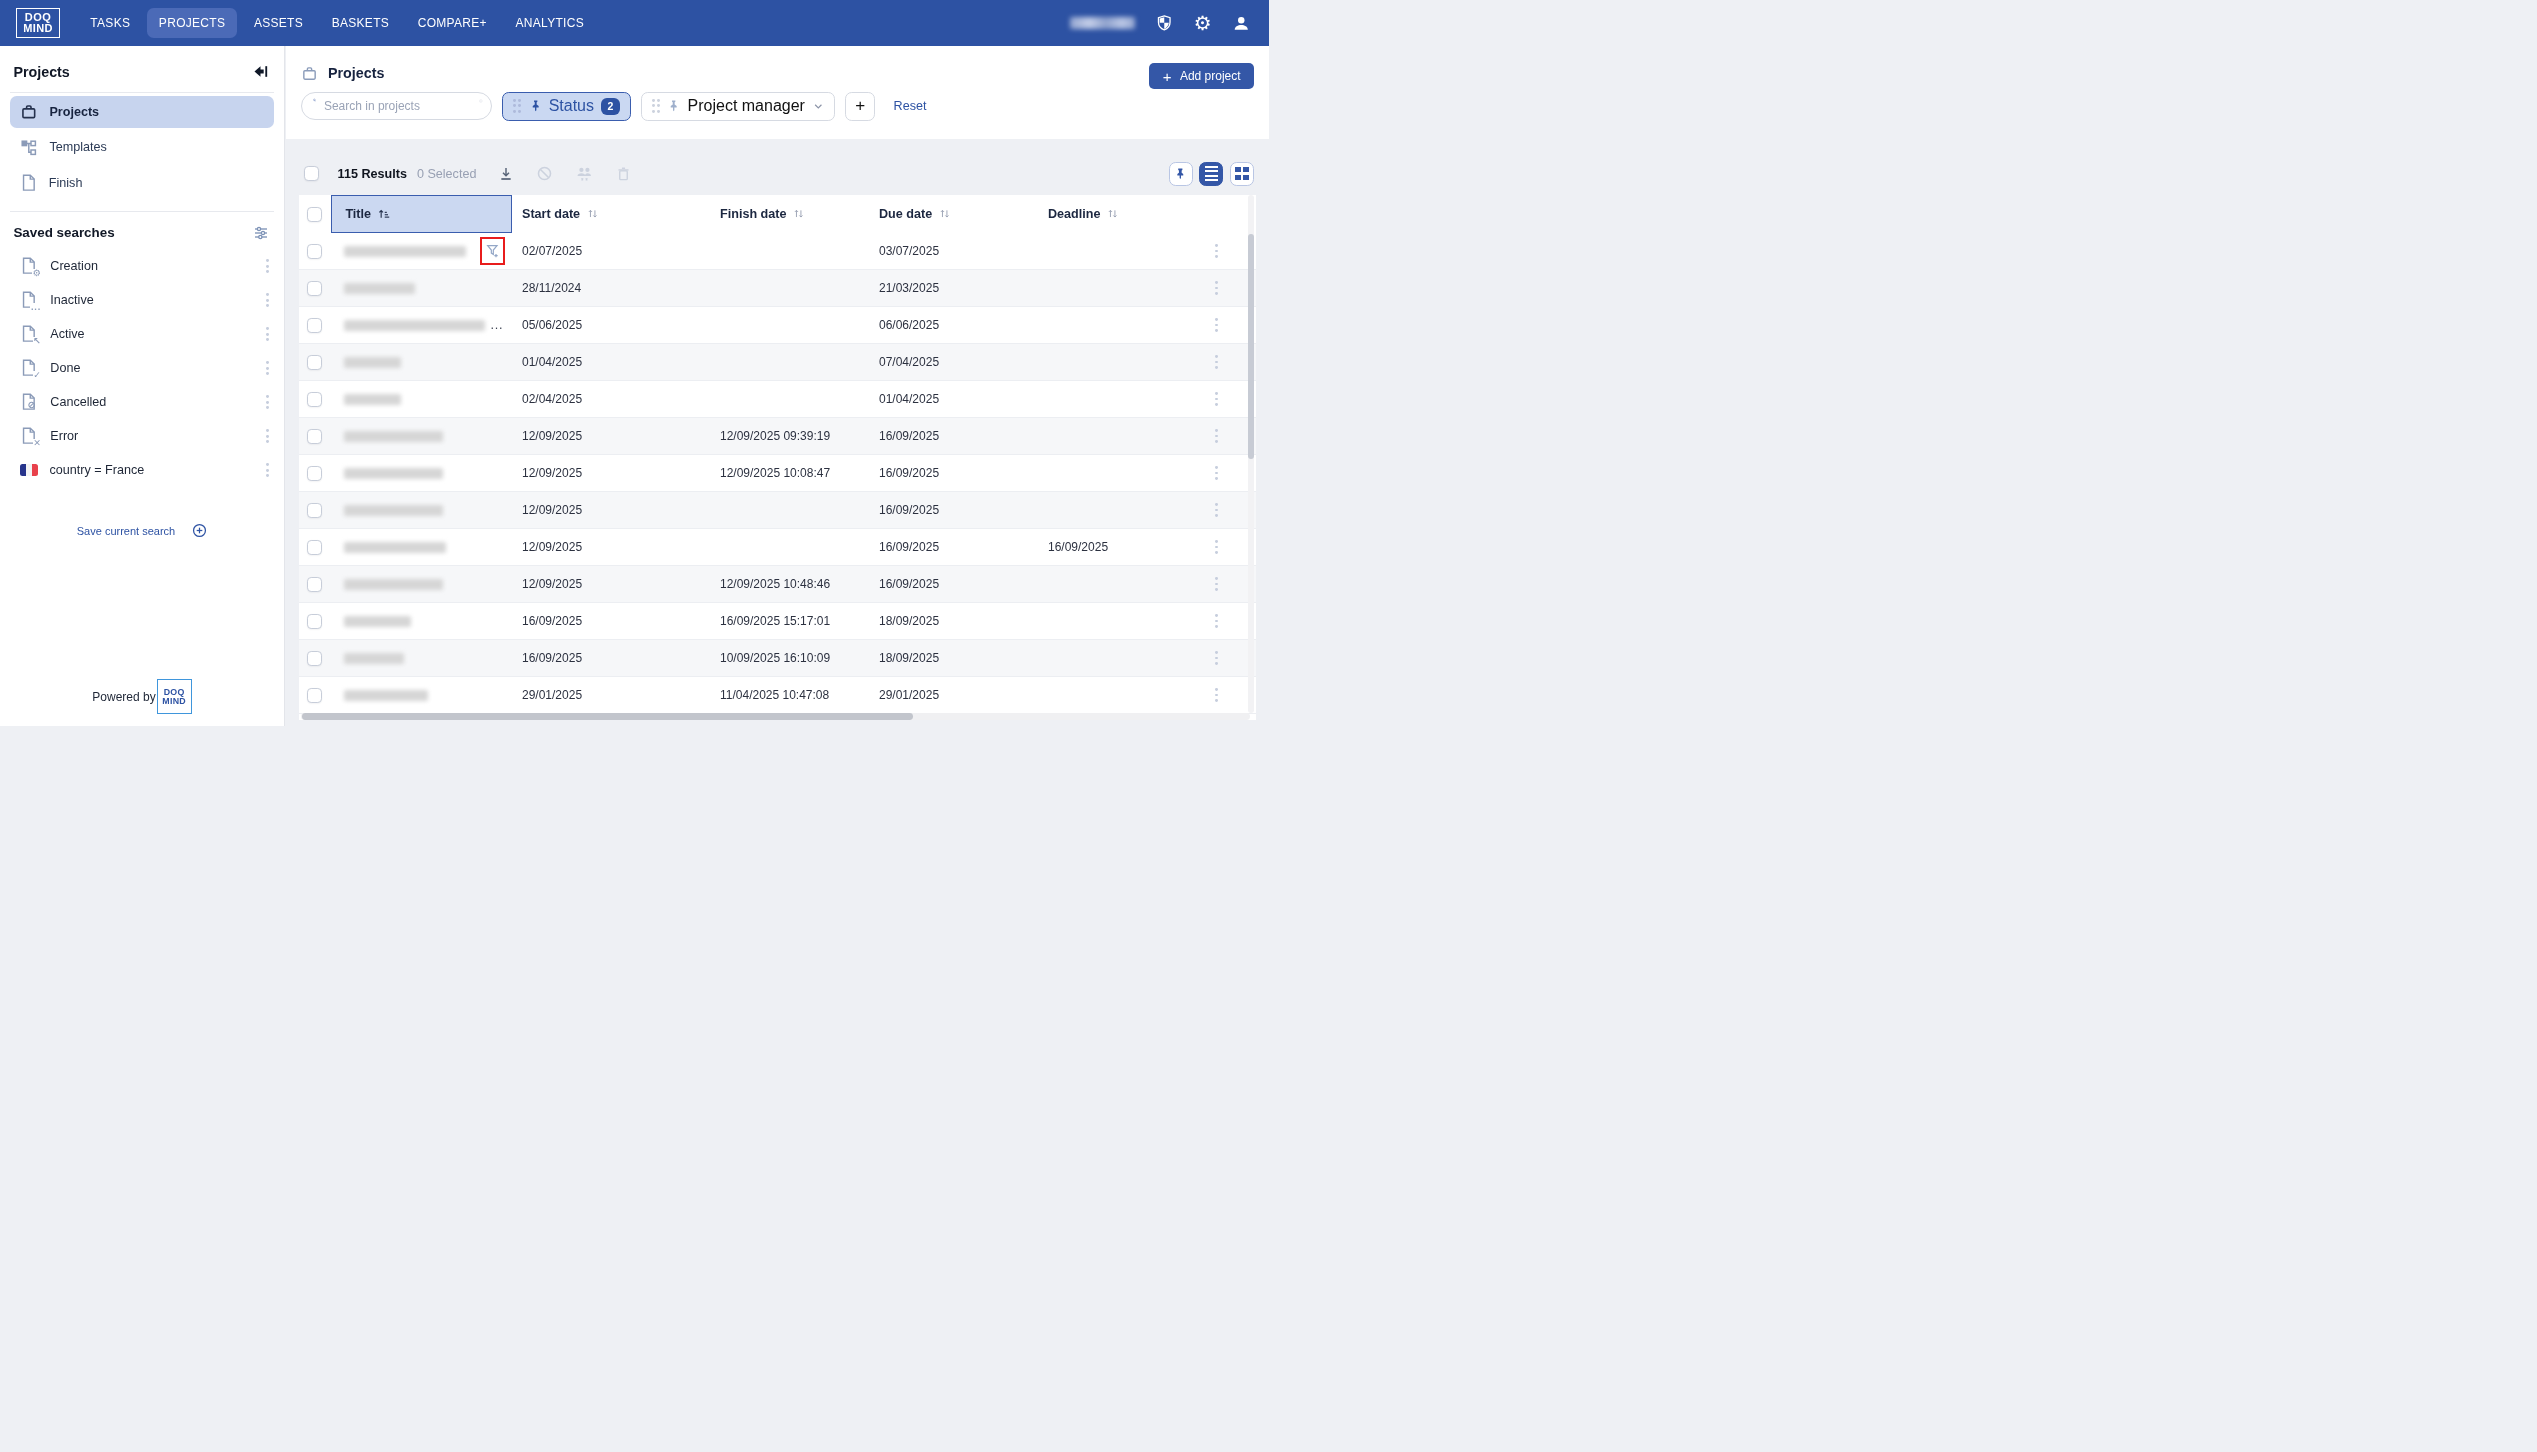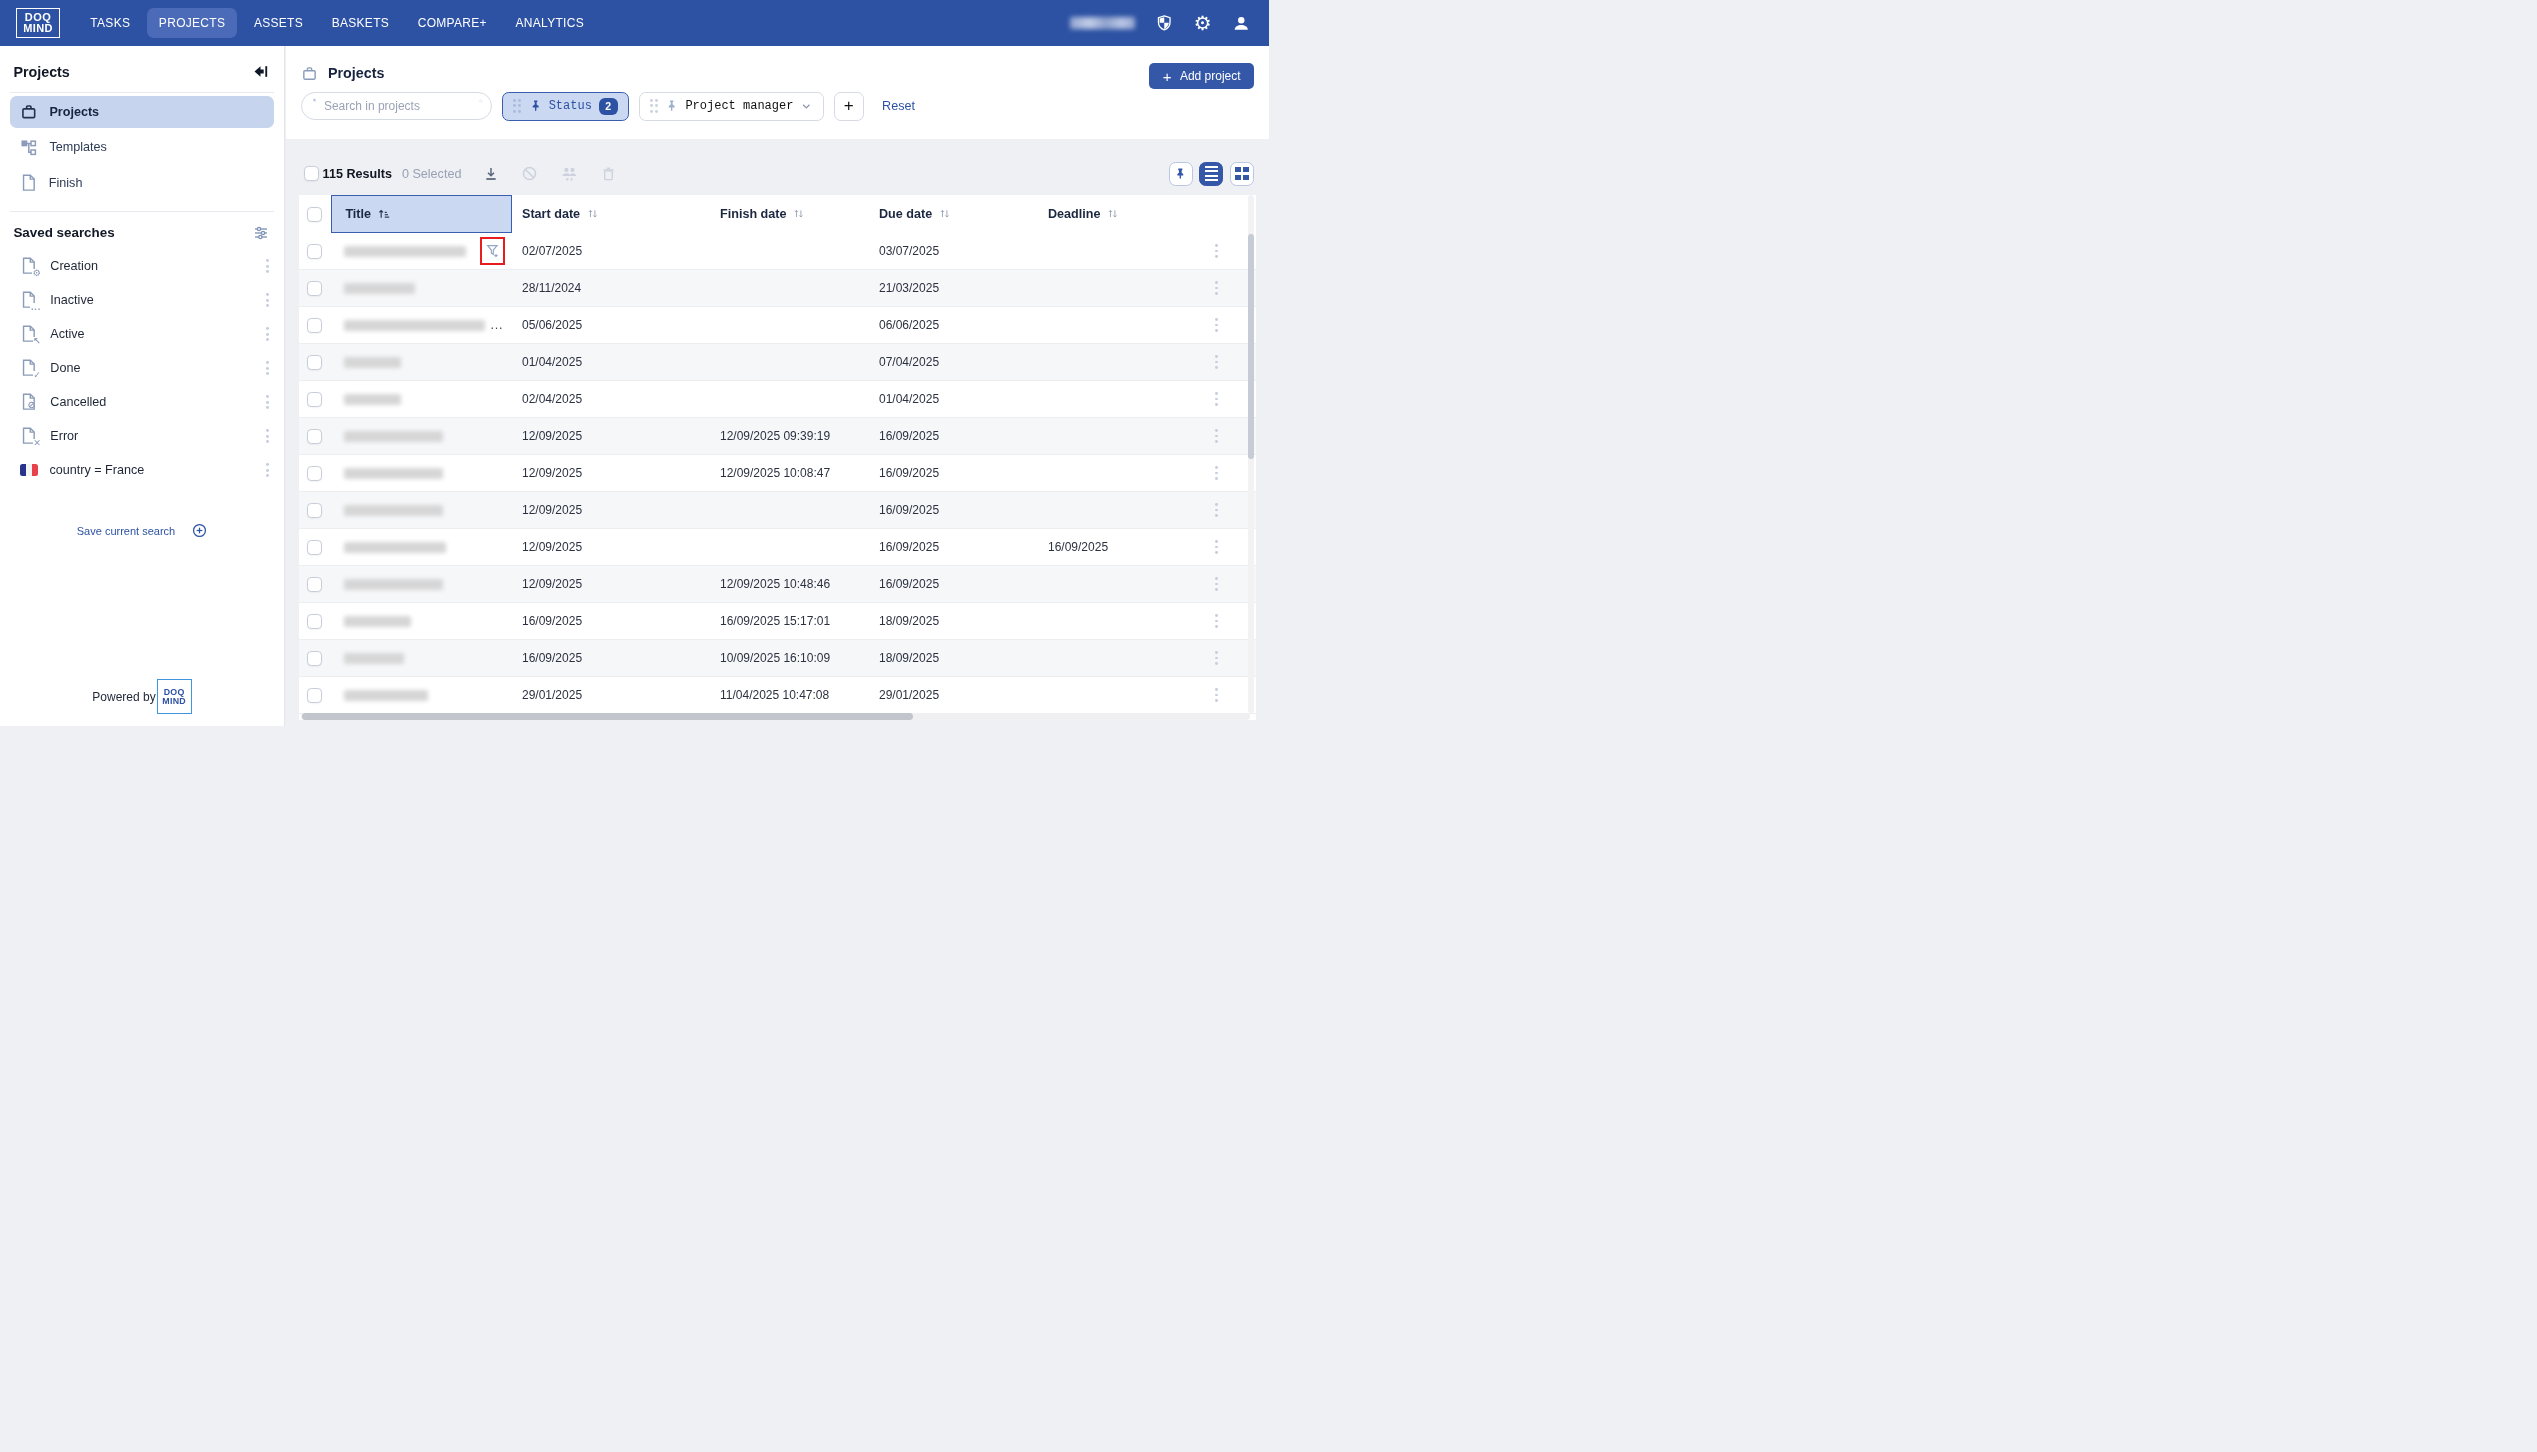--- a/index.html
+++ b/index.html
@@ -45,35 +45,35 @@
   
   .main-head { position:absolute; top:46px; left:286px; right:0; height:93px; background:#fff; z-index:10; }
   .page-title-row { display:flex; align-items:center; gap:10px; padding:18.5px 0 0 15px; }
   .page-title { font-size:14.3px; font-weight:bold; color:#17233f; }
   .filter-row { display:flex; align-items:center; gap:10px; padding:10px 0 0 15px; }
   .search-box { width:191px; height:28.5px; border:0.8px solid #d6dae2; border-radius:14.3px; background:#fff; display:flex; padding:0 8.4px 0 11px; }
   .search-box input { border:none; outline:none; flex:1; font-size:12px; color:#333; margin-left:7.6px; font-family:inherit; background:transparent; }
   .search-box input::placeholder { color:#9aa3b6; }
   .chip { height:29px; border-radius:6.7px; display:flex; align-items:center; padding:0 10px; gap:6.7px; cursor:pointer; background:#fff; border:0.8px solid #d6dae2; }
   .chip.active { background:#cad8f2; border:1.7px solid #3a5dae; }
-  .chip .lbl { font-size:12px; color:#111;font-family:Liberation Mono, monospace; }
+  .chip .lbl { font-size:16px; color:#111; }
   .chip.active .lbl { color:#2d52a3; font-weight:500; }
   .count-badge { background:#2d52a3; color:#fff; font-size:10.5px; font-weight:bold; border-radius:5.9px; padding:2.5px 6.7px; }
   .drag-dots { display:grid; grid-template-columns:repeat(2,3.4px); grid-auto-rows:3.4px; gap:2.1px; }
   .drag-dots i { width:2.9px; height:2.9px; border-radius:50%; background:#aebadb; }
   .chip:not(.active) .drag-dots i { background:#ccd2de; }
   .plus-btn { width:30px; height:29px; border:0.8px solid #d6dae2; border-radius:6.7px; background:#fff; font-size:17px; color:#111; display:flex; align-items:center; justify-content:center; cursor:pointer; }
   .reset-link { color:#2d52a3; font-size:12.6px; margin-left:8.4px; cursor:pointer; }
   .add-btn { position:absolute; top:17px; right:15px; height:26px; background:#3457a7; border:none; border-radius:5px; color:#fff; font-size:12px; display:flex; align-items:center; gap:8.4px; padding:0 13.4px; cursor:pointer; font-family:inherit; }
   .add-btn .pl { font-size:15px; font-weight:300; line-height:1; }
 
   
   .results-bar { position:absolute; top:161px; left:286px; right:0; height:25px; display:flex; align-items:center; }
   .results-bar .cb { margin-left:17.6px; }
-  .res-count { font-size:12.6px; font-weight:bold; color:#10151f; margin-left:4px; }
+  .res-count { font-size:12.6px; font-weight:bold; color:#10151f; margin-left:19px; }
   .sel-count { font-size:12.6px; color:#98a0b3; margin-left:10px; }
   .tb-ic { margin-left:22px; display:flex; align-items:center; cursor:pointer; }
   .view-btns { margin-left:auto; margin-right:15px; display:flex; gap:6.7px; }
   .vbtn { width:24px; height:24px; border-radius:6.7px; display:flex; align-items:center; justify-content:center; cursor:pointer; background:#fff; border:0.8px solid #b9c6e4; }
   .vbtn.filled { background:#3457a7; border:0.8px solid #3457a7; }
   .list-glyph { display:flex; flex-direction:column; gap:2.1px; }
   .list-glyph i { width:12.6px; height:2.2px; background:#fff; display:block; }
   .grid-glyph { display:grid; grid-template-columns:5.9px 5.9px; gap:2.1px; }
   .grid-glyph i { width:5.9px; height:5.9px; background:#3457a7; display:block; }
 

